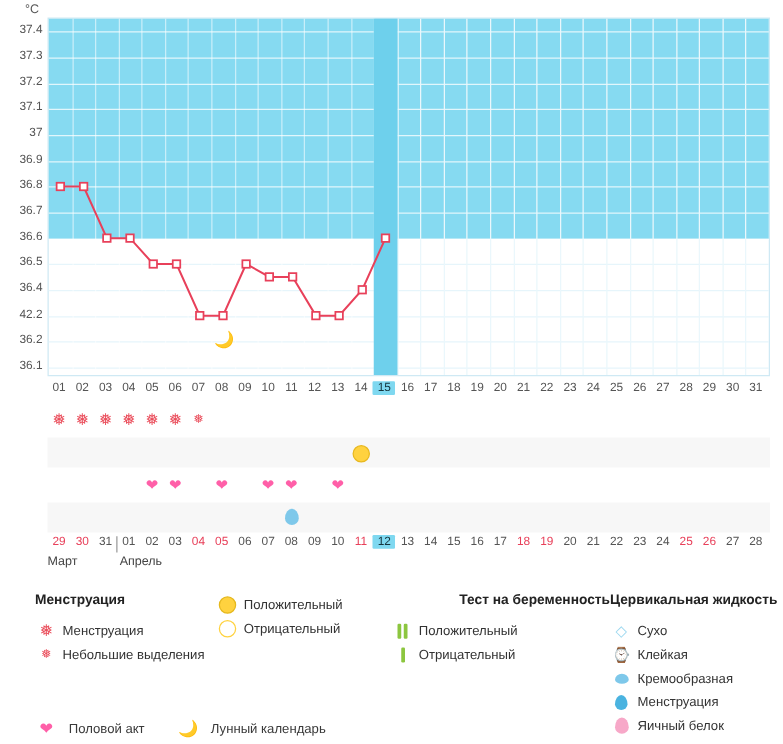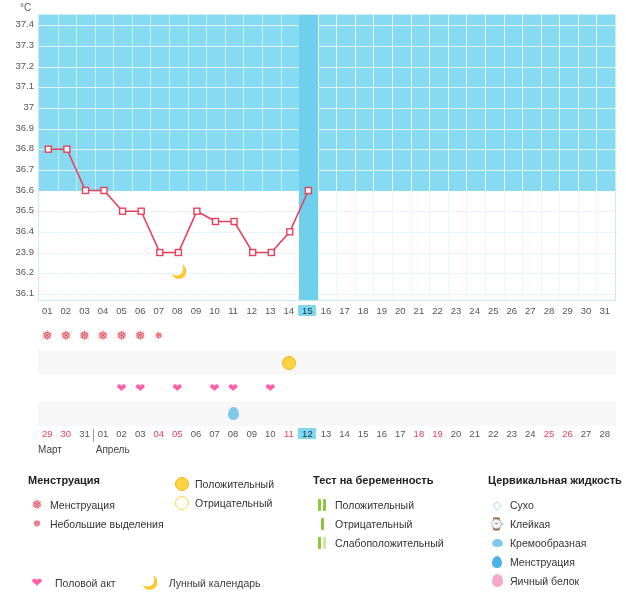--- a/index.html
+++ b/index.html
@@ -164,21 +164,21 @@
       <div class="ytick" style="top: 38.9783px;">37.3</div>
       <div class="ytick" style="top: 59.6304px;">37.2</div>
       <div class="ytick" style="top: 80.2826px;">37.1</div>
       <div class="ytick" style="top: 100.935px;">37</div>
       <div class="ytick" style="top: 121.587px;">36.9</div>
       <div class="ytick" style="top: 142.239px;">36.8</div>
       <div class="ytick" style="top: 162.891px;">36.7</div>
       <div class="ytick" style="top: 183.543px;">36.6</div>
       <div class="ytick" style="top: 204.196px;">36.5</div>
       <div class="ytick" style="top: 224.848px;">36.4</div>
-      <div class="ytick" style="top: 245.5px;">23.9</div>
+      <div class="ytick" style="top: 245.5px;">42.2</div>
       <div class="ytick" style="top: 266.152px;">36.2</div>
       <div class="ytick" style="top: 286.804px;">36.1</div>
     </div>
 
   <div class="day-axis" id="dayAxis">
       <div class="d" style="left: 0.290323px;">01</div>
       <div class="d" style="left: 18.871px;">02</div>
       <div class="d" style="left: 37.4516px;">03</div>
       <div class="d" style="left: 56.0323px;">04</div>
       <div class="d" style="left: 74.6129px;">05</div>
@@ -301,47 +301,38 @@
         <span>Положительный</span>
       </div>
       <div class="lg-item">
         <span class="lg-ic">
             <span class="ic-circle-o"></span>
           </span>
         <span>Отрицательный</span>
       </div>
     </div>
 
-    <div class="lg-col" style="left:285px;width:175px;">
+    <div class="lg-col" style="left:285px;width:175px;text-align:right;">
       <div class="lg-title">Тест на беременность</div>
       <div class="lg-item">
         <span class="lg-ic">
             <span class="bars">
               <i class="bar"></i>
               <i class="bar"></i>
             </span>
           </span>
         <span>Положительный</span>
       </div>
       <div class="lg-item">
         <span class="lg-ic">
             <span class="bars">
               <i class="bar"></i>
             </span>
           </span>
         <span>Отрицательный</span>
-      </div>
-      <div class="lg-item">
-        <span class="lg-ic">
-            <span class="bars">
-              <i class="bar"></i>
-              <i class="bar pale"></i>
-            </span>
-          </span>
-        <span>Слабоположительный</span>
       </div>
     </div>
 
     <div class="lg-col" style="left:460px;width:160px;">
       <div class="lg-title">Цервикальная жидкость</div>
       <div class="lg-item">
         <span class="lg-ic">
             <span class="cm-dry">◇</span>
           </span>
         <span>Сухо</span>

